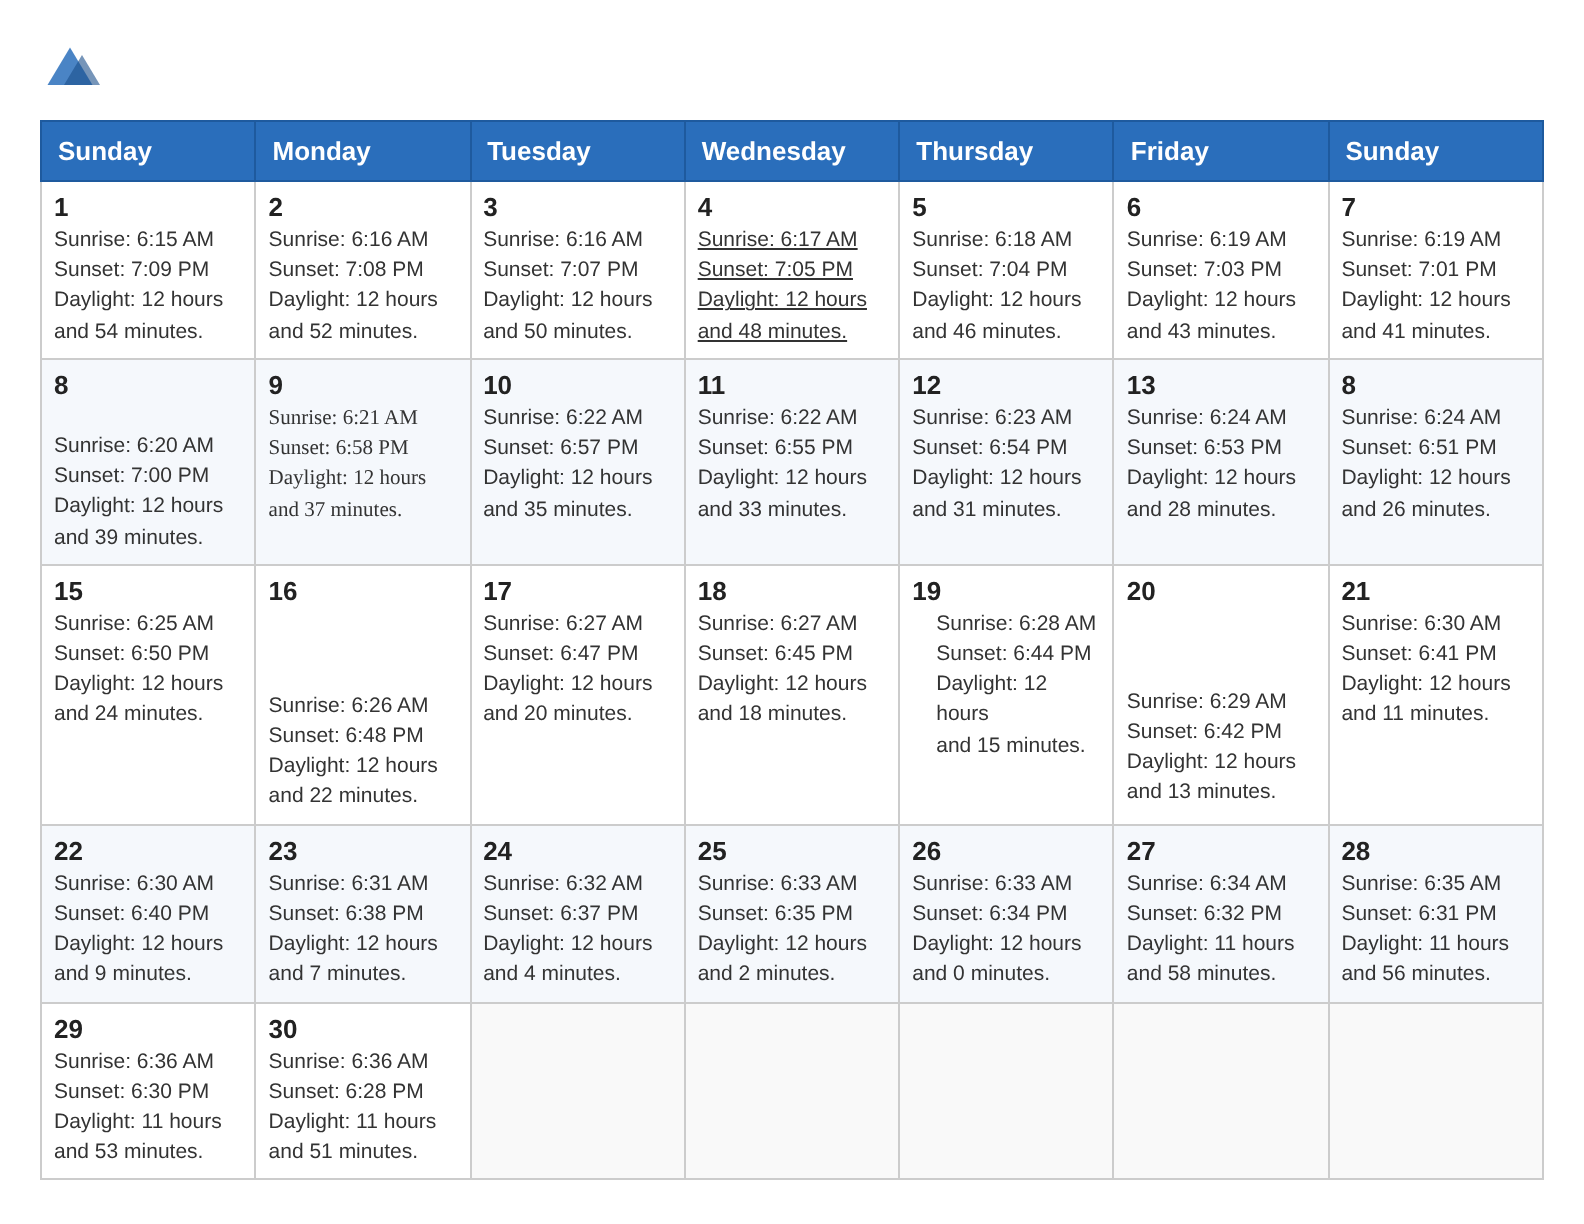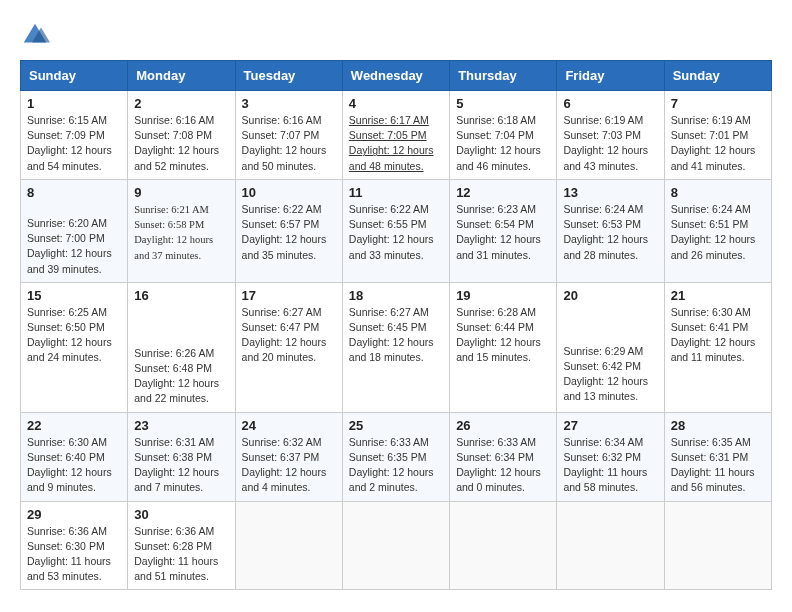--- a/index.html
+++ b/index.html
@@ -246,21 +246,21 @@
         </td>
         <td>
           <span class="day-num">18</span>
           <div class="day-info" style="white-space: pre-line;">Sunrise: 6:27 AM
 Sunset: 6:45 PM
 Daylight: 12 hours
 and 18 minutes.</div>
         </td>
         <td>
           <span class="day-num">19</span>
-          <div class="day-info" style="white-space: pre-line;">Sunrise: 6:28 AM
+          <div class="day-info" style="white-space: pre-line; margin-left: 12px;">Sunrise: 6:28 AM
 Sunset: 6:44 PM
 Daylight: 12 hours
 and 15 minutes.</div>
         </td>
         <td>
           <span class="day-num">20</span>
           <div class="day-info" style="white-space: pre-line; margin-top: 41px;">Sunrise: 6:29 AM
 Sunset: 6:42 PM
 Daylight: 12 hours
 and 13 minutes.</div>

